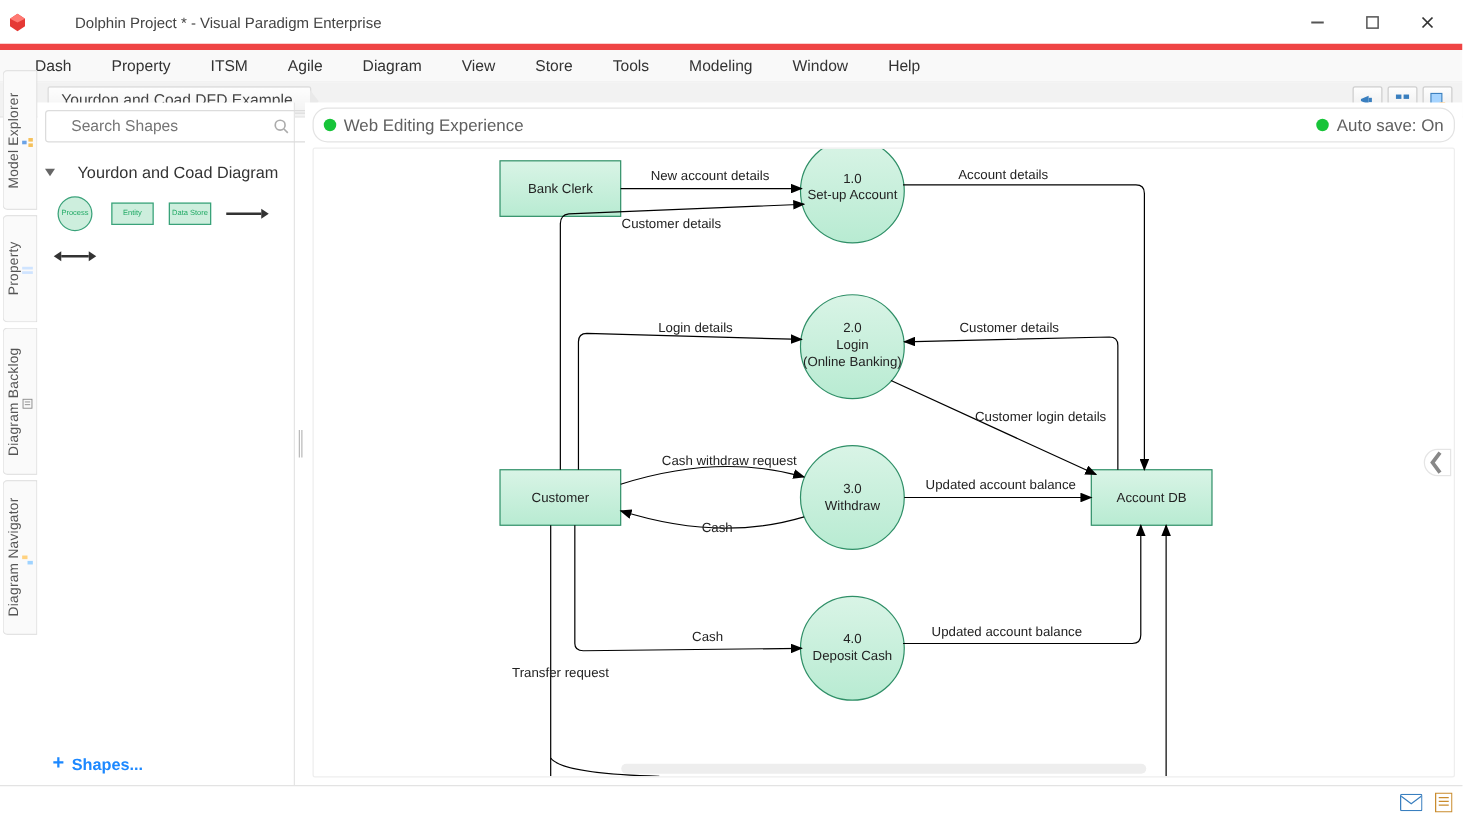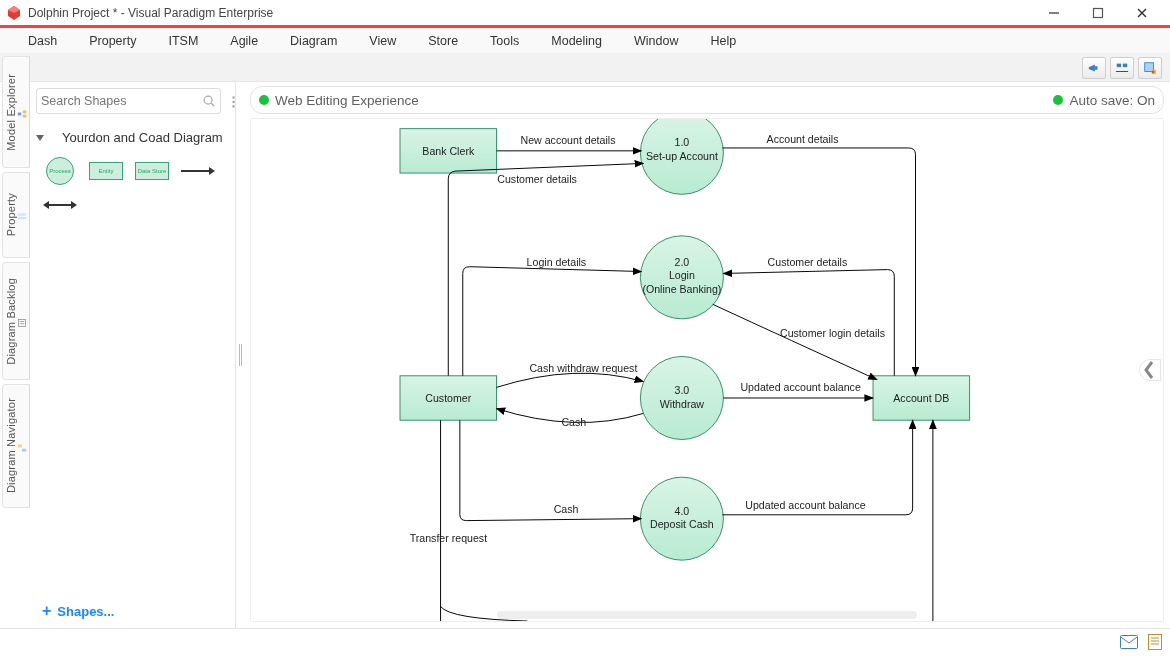--- a/index.html
+++ b/index.html
@@ -1,18 +1,18 @@
 <!DOCTYPE html>
 <html><head>
 <meta charset="utf-8">
 <style>
   * { box-sizing: border-box; margin: 0; padding: 0; }
   html, body { width: 1170px; height: 658px; font-family: Arial, Helvetica, sans-serif; font-size: 13px; background: #fff; overflow: hidden; color: #333; }
   
-  .titlebar { height: 28px; display: flex; align-items: center; padding: 0 6px; border-bottom: 3px solid #ef4444; }
+  .titlebar { height: 40px; display: flex; align-items: center; padding: 0 6px; border-bottom: 5px solid #ef4444; gap: 32px; }
   .titlebar .logo { width: 16px; height: 16px; margin-right: 6px; display: inline-flex; }
   .titlebar .title { font-size: 12px; color: #444; }
   .titlebar .win-controls { margin-left: auto; display: flex; }
   .titlebar .win-controls .wc { width: 44px; height: 28px; display: flex; align-items: center; justify-content: center; cursor: pointer; }
   
   .menubar { height: 26px; background: #f9f9f9; border-bottom: 1px solid #f0f0f0; display: flex; align-items: stretch; padding: 0 12px; }
   .menubar .menu-item { padding: 0 16px; display: flex; align-items: center; font-size: 12.5px; color: #333; cursor: pointer; }
   
   .toolbar-row { height: 28px; background: #f2f2f2; border-bottom: 1px solid #e6e6e6; display: flex; align-items: center; }
   .breadcrumb { margin-left: 38px; background: linear-gradient(#fefefe,#f2f2f2); border: 1px solid #dcdcdc; border-radius: 2px; height: 22px; display: flex; align-items: center; padding: 0 14px 0 10px; position: relative; color: #444; font-size: 12.5px; cursor: pointer; }
@@ -20,21 +20,21 @@
   .toolbar-right { margin-left: auto; display: flex; gap: 4px; padding-right: 8px; }
   .toolbar-btn { width: 24px; height: 22px; border: 1px solid #cfcfcf; border-radius: 2px; background: linear-gradient(#fefefe,#ebebeb); display:flex; align-items:center; justify-content:center; cursor:pointer; }
   
   .side-tabs { position: absolute; left: 0; top: 54px; bottom: 30px; width: 30px; display: flex; flex-direction: column; }
   .side-tab { flex: 0 0 auto; display: flex; align-items: center; justify-content: center; border: 1px solid #e3e3e3; border-right: 1px solid #d9d9d9; border-radius: 4px 0 0 4px; background: #fafafa; margin: 2px 0 2px 2px; padding: 6px 2px; }
   .side-tab .vtext { writing-mode: vertical-rl; transform: rotate(180deg); font-size: 11px; color: #555; letter-spacing: .2px; }
   .side-tab .mini-icon { width:14px; height:14px; margin-top:4px; }
   
   .sidebar { position: absolute; left: 30px; top: 82px; bottom: 30px; width: 206px; background: #fff; border-right: 1px solid #e5e5e5; padding: 6px 6px; }
   .search-wrap { display:flex; align-items:center; gap:6px; }
-  .search { flex: 1; height: 26px; border: 1px solid #dcdcdc; border-radius: 3px; display:flex; align-items:center; padding: 0 4px; color:#888; }
+  .search { flex: 1; height: 26px; border: 1px solid #dcdcdc; border-radius: 3px; display:flex; align-items:center; padding: 0 20px; color:#888; }
   .search input { border:0; outline:0; font-size:12.5px; flex:1; color:#333; background:transparent; }
   .search .search-icon { width:14px; height:14px; opacity:.7; }
   .kebab { width:14px; height:18px; display:flex; align-items:center; justify-content:center; color:#999; cursor:pointer; font-weight:bold; }
   .section-title { margin-top: 16px; font-size: 13px; color: #333; display:flex; align-items:center; gap:18px; }
   .section-title .tri { width:0; height:0; border-left:4px solid transparent; border-right:4px solid transparent; border-top:6px solid #666; }
   .palette { margin-top: 12px; display:flex; flex-wrap:wrap; gap:6px; padding-left:4px; }
   .pal-item { width:40px; height:28px; display:flex; align-items:center; justify-content:center; cursor:pointer; }
   .pal-process { width:28px; height:28px; border-radius:50%; border:1px solid #3aa27a; background:#cdeedd; display:flex; align-items:center; justify-content:center; font-size:6px; color:#2a6; }
   .pal-rect { width:34px; height:18px; border:1px solid #3aa27a; background:#cdeedd; display:flex; align-items:center; justify-content:center; font-size:6px; color:#2a6; }
   .pal-arrow { width:34px; height:12px; display:flex; align-items:center; }
@@ -101,20 +101,23 @@
   <div class="menu-item">Diagram</div>
   <div class="menu-item">View</div>
   <div class="menu-item">Store</div>
   <div class="menu-item">Tools</div>
   <div class="menu-item">Modeling</div>
   <div class="menu-item">Window</div>
   <div class="menu-item">Help</div>
 </div>
 
 <div class="toolbar-row">
+  <div class="breadcrumb">
+    <span>Yourdon and Coad DFD Example</span>
+  </div>
   <div class="toolbar-right">
     <div class="toolbar-btn">
       <svg width="14" height="14" viewBox="0 0 16 16">
           <path d="M2 7 L9 4 L9 12 L2 9 Z" fill="#3a7fbf"></path>
           <rect x="9" y="6" width="3" height="4" fill="#3a7fbf"></rect>
         </svg>
     </div>
     <div class="toolbar-btn">
       <svg width="14" height="14" viewBox="0 0 16 16">
           <rect x="2" y="3" width="5" height="4" fill="#3a7fbf"></rect>

